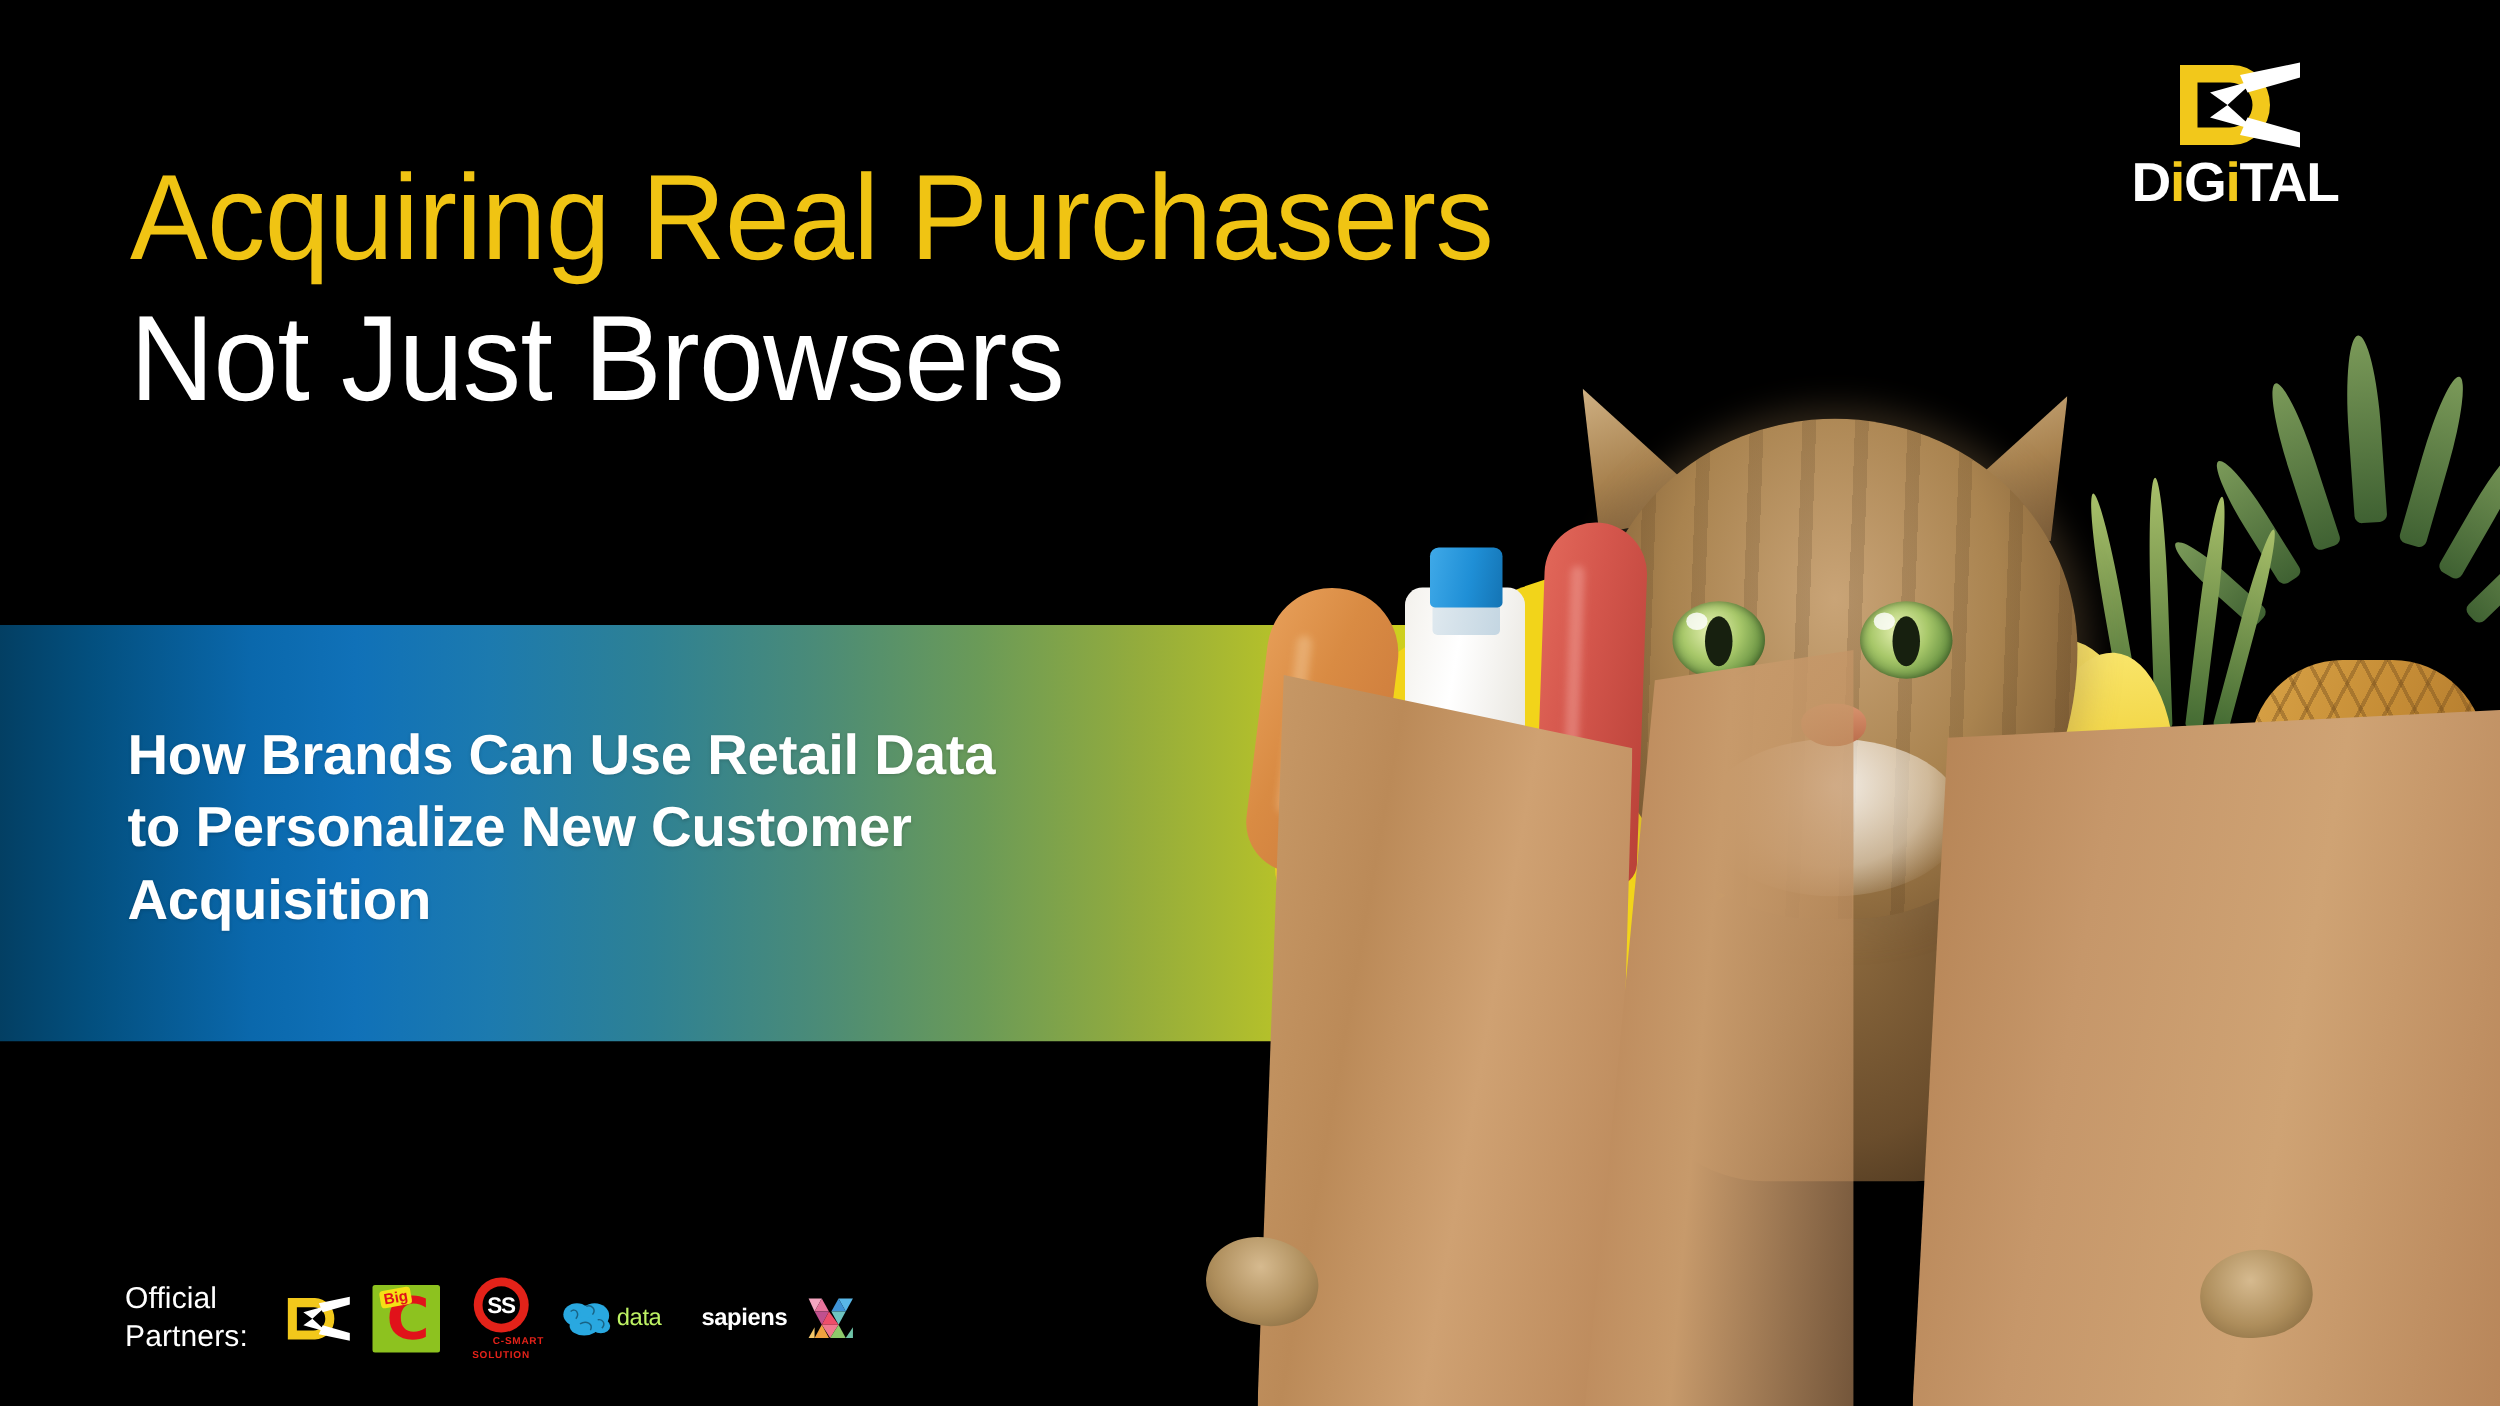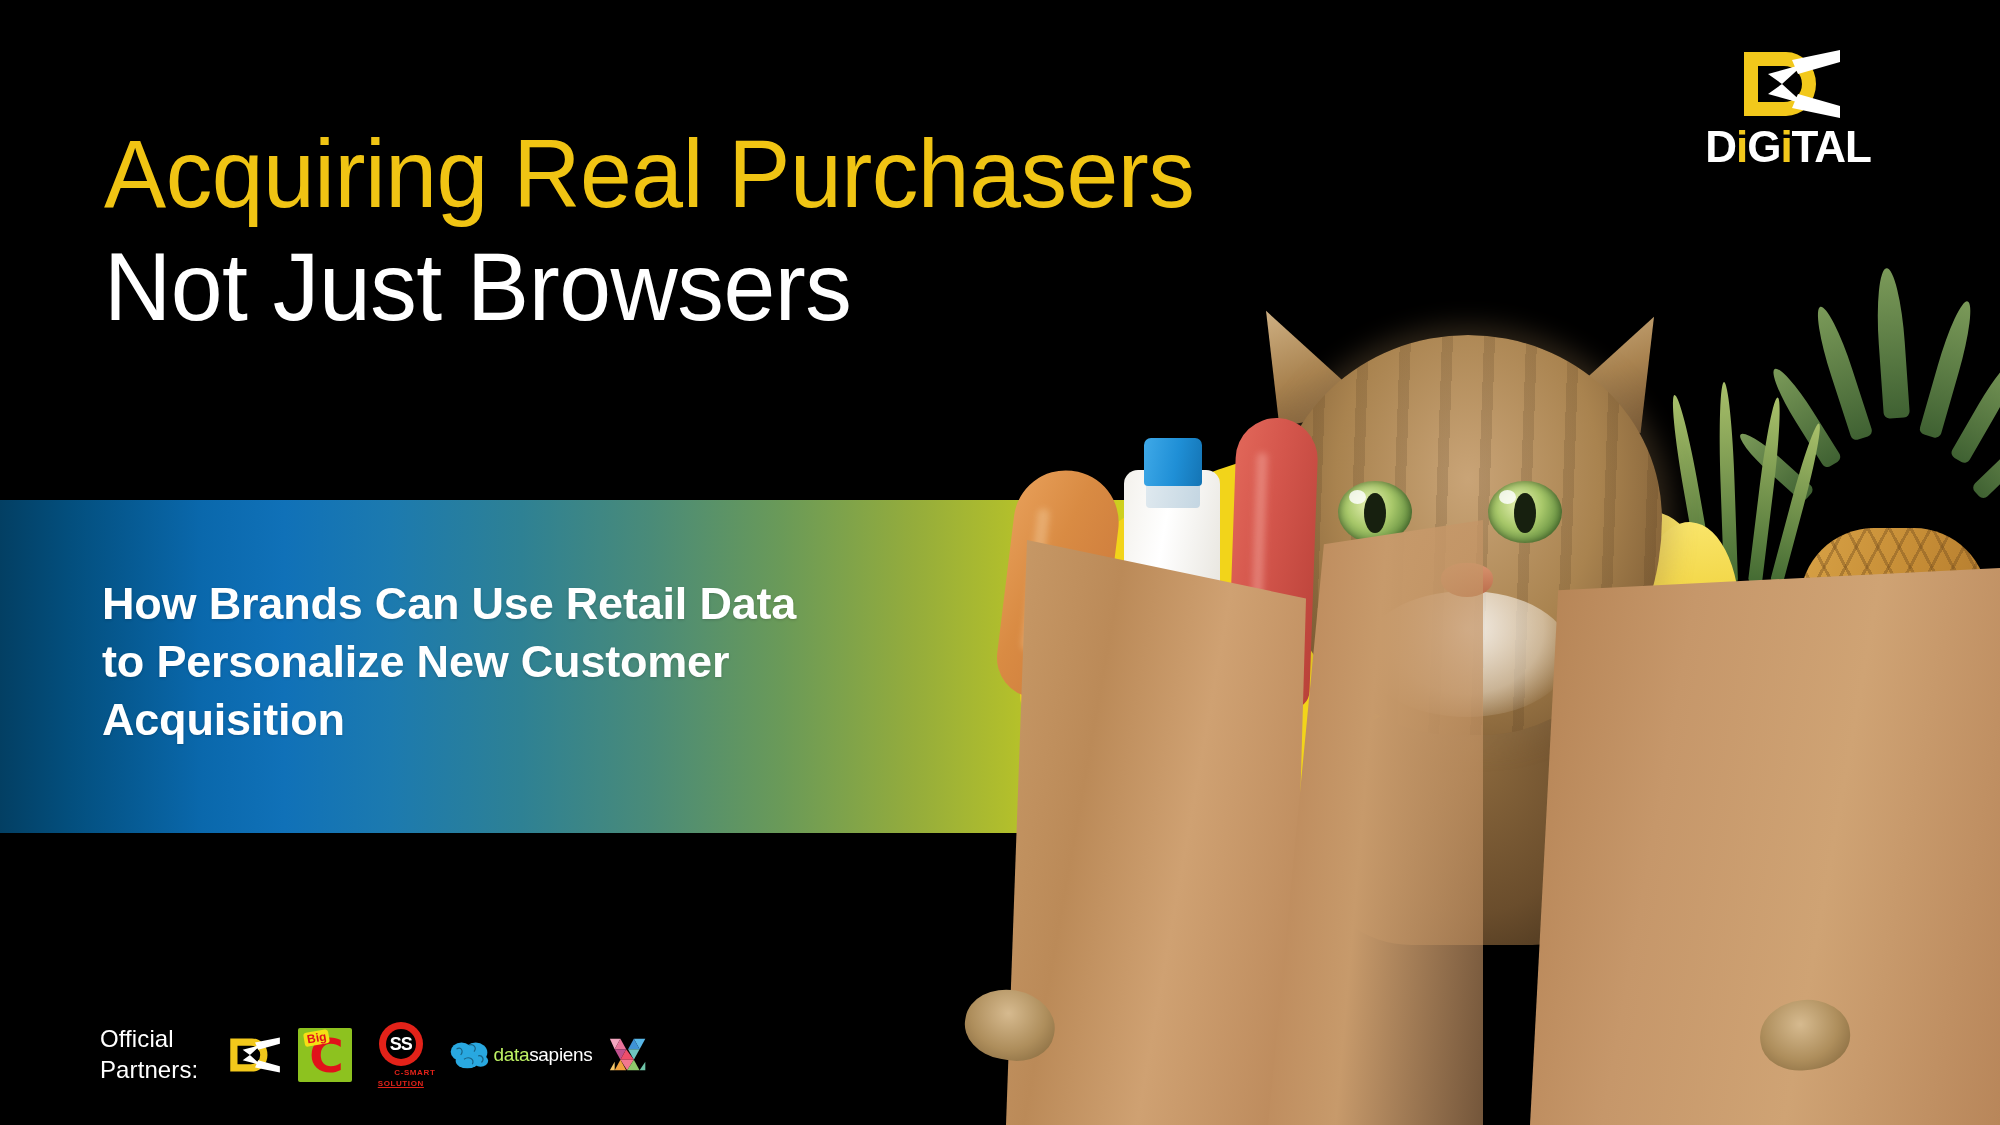--- a/index.html
+++ b/index.html
@@ -97,26 +97,26 @@
   }
   .p-csmart .ring::after{
     content:""; position:absolute; left:7px; top:7px; width:30px; height:30px;
     border-radius:50%; background:#000;
   }
   .p-csmart .ss {
     position:relative; z-index:2; color:#ffffff; font-weight:bold; font-size:18px;
     letter-spacing:-1px;
   }
   .p-csmart .cs-t1 { color:#e32219; font-size:8px; font-weight:bold; letter-spacing:.6px;padding-left:28px; }
-  .p-csmart .cs-t2 { color:#e32219; font-size:8px; font-weight:bold; letter-spacing:.6px;text-decoration:underline; }
+  .p-csmart .cs-t2 { color:#e32219; font-size:8px; font-weight:bold; letter-spacing:.6px; }
 
   .p-datasapiens { display:flex; align-items:center; gap:4px; }
   .p-datasapiens .ds-word { font-size:19px; letter-spacing:-.3px; }
   .p-datasapiens .ds-a { color:#bef264; font-weight:400; }
-  .p-datasapiens .ds-b { color:#ffffff; font-weight:normal; }
+  .p-datasapiens .ds-b { color:#ffffff; font-weight:bold;padding-left:32px; }
 
   .p-x { width:46px; height:46px; }
 
   
   .art { position:absolute; right:0; top:0; width:1000px; height:1125px; z-index:4; }
 
   
   .blob {
     position:absolute; left:20px; top:440px; width:720px; height:420px;
     background:#f2d41a; border-radius:52% 48% 45% 55% / 60% 55% 45% 40%;

